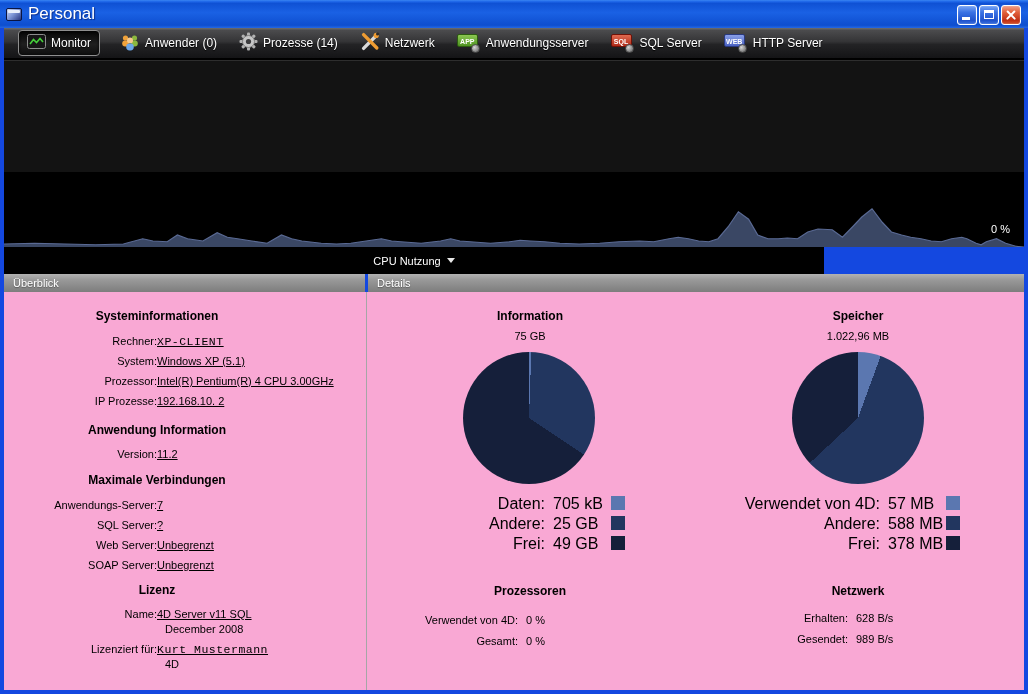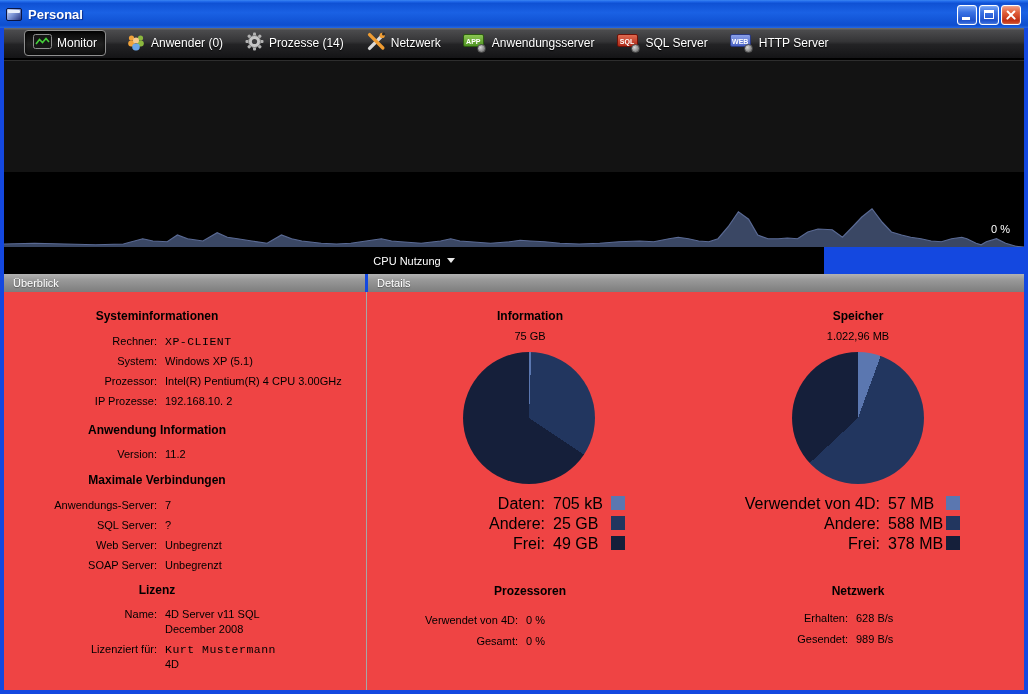--- a/index.html
+++ b/index.html
@@ -12,40 +12,40 @@
   }
   
   .titlebar{
     position:absolute;left:0;top:0;width:1028px;height:28px;
     background:linear-gradient(180deg,#3a85f2 0%,#1e66e8 6%,#0f51d4 12%,#1a61e4 45%,#0e4ecf 90%,#2468e4 100%);
     display:flex;align-items:center;padding-left:6px;
   }
   .app-icon{width:17px;height:15px;margin-right:5px;position:relative;flex:0 0 auto;}
   .app-icon .sheet{position:absolute;left:0;top:1px;width:16px;height:13px;background:linear-gradient(135deg,#c9d6f2 0%,#7f97d8 45%,#26347c 100%);border:1px solid #0a1440;border-radius:2px;}
   .app-icon .strip{position:absolute;left:2px;top:3px;width:12px;height:3px;background:#e8eefb;border-radius:1px;}
-  .window-title{color:#fff;font-size:13px;font-weight:bold;text-shadow:1px 1px 1px #0b2d8a;}
+  .window-title{color:#fff;font-size:17px;font-weight:normal;text-shadow:1px 1px 1px #0b2d8a;}
   .win-controls{position:absolute;right:7px;top:5px;display:flex;gap:2px;}
   .win-btn{
     width:20px;height:20px;border-radius:3px;border:1px solid #fff;
     background:linear-gradient(180deg,#79a5f4 0%,#3a72e4 35%,#1f52cc 80%,#3b6edc 100%);
     position:relative;box-shadow:inset 0 0 1px #d6e4ff;cursor:default;
   }
   .win-btn.close{background:linear-gradient(180deg,#f0a088 0%,#e2613c 35%,#c03014 80%,#d2522c 100%);}
   .glyph-min{position:absolute;left:4px;bottom:4px;width:8px;height:3px;background:#fff;}
   .glyph-max{position:absolute;left:4px;top:4px;width:10px;height:9px;border:1px solid #fff;border-top:3px solid #fff;}
   .x-wrap{position:absolute;inset:0;}
   .x-bar{position:absolute;left:3px;top:8px;width:12px;height:2.4px;background:#fff;border-radius:1px;}
   .x-bar.a{transform:rotate(45deg);}
   .x-bar.b{transform:rotate(-45deg);}
   
   .toolbar{
     position:absolute;left:4px;top:28px;width:1020px;height:32px;
     background:linear-gradient(180deg,#6e6e70 0%,#4b4b4d 8%,#343436 45%,#232325 55%,#141416 100%);
     border-bottom:2px solid #000;
-    display:flex;align-items:center;padding:0 20px;
+    display:flex;align-items:center;padding:0 14px;
   }
   .tb-item{
     display:flex;align-items:center;gap:5px;color:#fff;font-size:12px;
     text-shadow:0 1px 1px #000;padding:3px 6px;margin-right:10px;white-space:nowrap;cursor:default;
   }
   .tb-item.selected{
     background:linear-gradient(180deg,#060606 0%,#1f1f1f 55%,#0e0e0e 100%);
     border:1px solid #8f8f8f;border-radius:4px;
     box-shadow:inset 0 1px 3px #000;
     padding:3px 8px;margin-right:14px;
@@ -75,29 +75,29 @@
   .chev{width:0;height:0;border-left:4px solid transparent;border-right:4px solid transparent;border-top:5px solid #e8e8e8;display:inline-block;}
   
   .p-header{
     position:absolute;top:274px;height:18px;
     background:linear-gradient(180deg,#b2b2b2 0%,#9a9a9a 30%,#7d7d7d 100%);
     color:#fff;font-size:11px;line-height:18px;padding-left:9px;
     text-shadow:0 1px 1px #5c5c5c;
   }
   .p-header.left{left:4px;width:361px;}
   .p-header.right{left:368px;width:656px;}
-  .panel{position:absolute;top:292px;bottom:4px;background:#ef4444;}
+  .panel{position:absolute;top:292px;bottom:4px;background:#f9a8d4;}
   .panel.left{left:4px;width:362px;}
   .panel.right{left:367px;width:657px;}
   .v-divider{position:absolute;left:366px;top:292px;bottom:4px;width:1px;background:#a6a6a6;}
   
   .ov-h{position:absolute;left:5px;width:296px;text-align:center;font-size:12px;font-weight:bold;color:#000;}
   .ov-row{position:absolute;left:5px;width:354px;font-size:11px;color:#000;display:flex;}
   .ov-row .lbl{display:inline-block;width:148px;text-align:right;flex:0 0 auto;}
-  .ov-row .val{margin-left:8px;white-space:nowrap;}
+  .ov-row .val{margin-left:0;white-space:nowrap;text-decoration:underline;}
   .ov-cont{position:absolute;left:161px;font-size:11px;color:#000;white-space:nowrap;}
   .mono{font-family:"Liberation Mono","DejaVu Sans Mono",monospace;font-size:11.5px;letter-spacing:0.5px;}
   
   .d-title{position:absolute;width:220px;text-align:center;font-size:12px;font-weight:bold;color:#000;}
   .d-sub{position:absolute;width:220px;text-align:center;font-size:11px;color:#000;}
   .pie{position:absolute;width:132px;height:132px;border-radius:50%;}
   .legend-row{position:absolute;width:225px;font-size:16px;color:#000;display:flex;align-items:center;height:16px;}
   .legend-row .lbl{display:inline-block;width:145px;text-align:right;flex:0 0 auto;}
   .legend-row .val{margin-left:8px;white-space:nowrap;}
   .legend-row .sw{position:absolute;right:0;top:0;width:14px;height:14px;}

